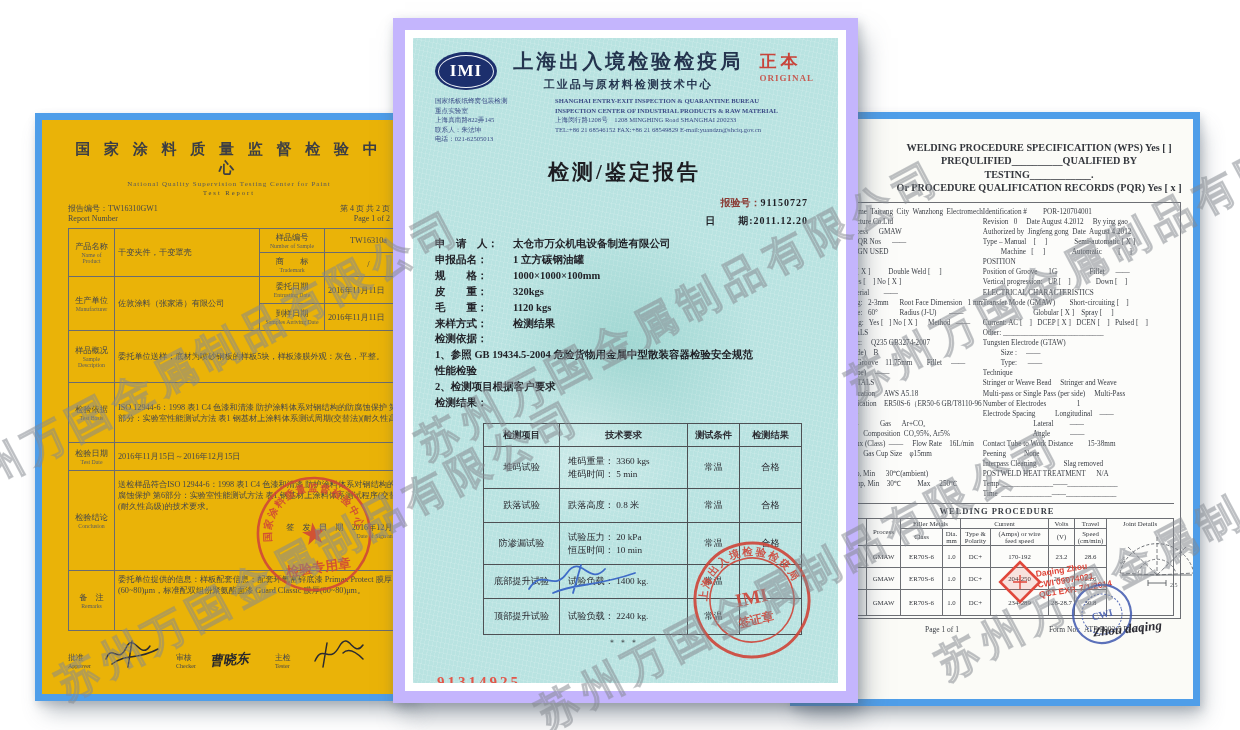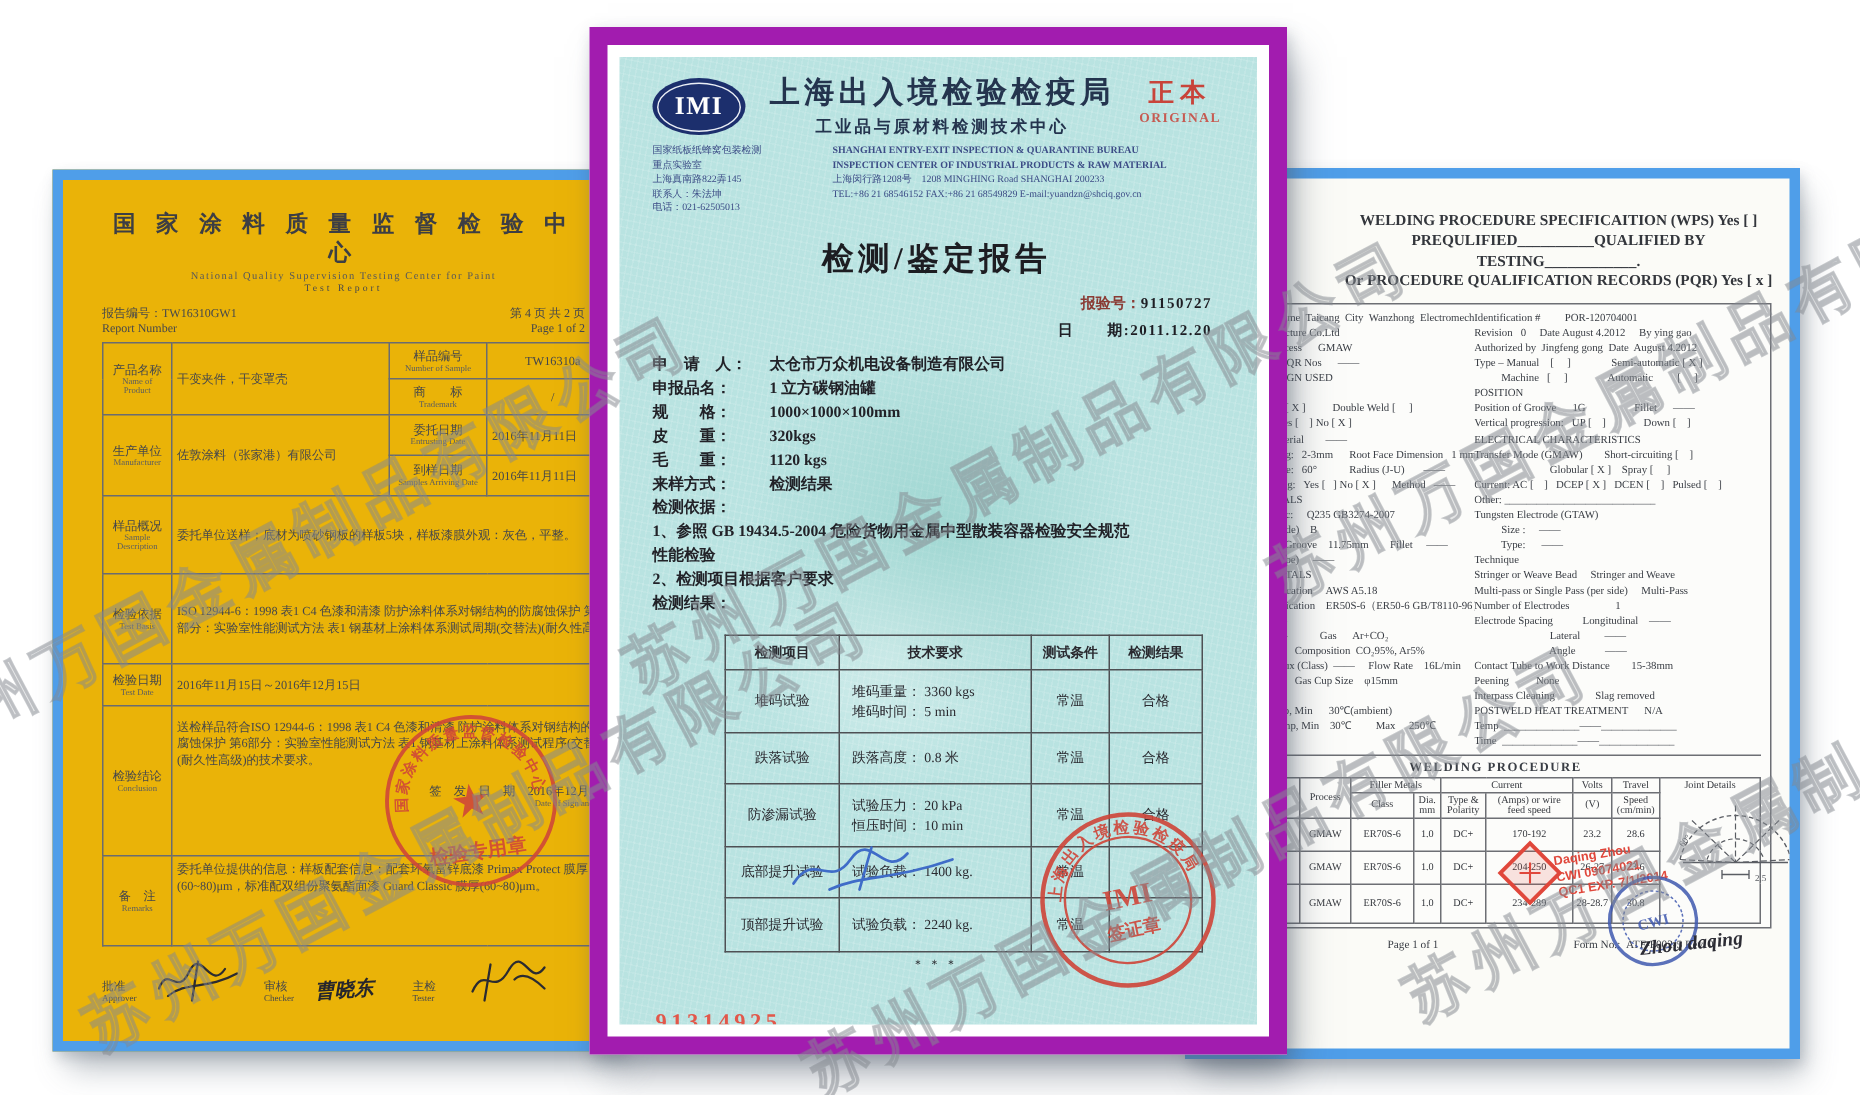--- a/index.html
+++ b/index.html
@@ -1,21 +1,21 @@
 <!DOCTYPE html>
 <html><head>
 <meta charset="utf-8">
 <style>
   html,body{margin:0;padding:0;}
   body{width:1240px;height:730px;background:#ffffff;position:relative;overflow:hidden;
        font-family:"Liberation Serif", serif;}
   .doc{position:absolute;box-sizing:border-box;overflow:hidden;}
   .doc-side{border:7px solid #4f9ee9;background:#eab308;
             box-shadow:6px 14px 20px -4px rgba(96,108,122,.45), 2px 4px 8px rgba(96,108,122,.25);}
-  .doc-center{border:12px solid #a21caf;background:#ffffff;padding:8px;z-index:3;
+  .doc-center{border:12px solid #c4b5fd;background:#ffffff;padding:8px;z-index:3;
             box-shadow:8px 16px 24px -4px rgba(80,92,108,.5), 2px 4px 10px rgba(80,92,108,.3);}
   .paper-cyan{position:relative;width:100%;height:100%;box-sizing:border-box;overflow:hidden;
       background:
         radial-gradient(closest-side, rgba(130,200,192,.45), rgba(130,200,192,0) 70%) 52% 46% / 360px 360px no-repeat,
         radial-gradient(closest-side, rgba(255,255,255,.35), rgba(255,255,255,0) 70%) 30% 70% / 260px 260px no-repeat,
         repeating-linear-gradient(100deg, rgba(255,255,255,.12) 0 1px, rgba(255,255,255,0) 1px 4px),
         repeating-linear-gradient(12deg, rgba(255,255,255,.10) 0 1px, rgba(255,255,255,0) 1px 5px),
         #b9e3e1;
       padding:10px 24px 4px 22px;color:#26262b;}
   
@@ -32,21 +32,21 @@
   .lab .en{display:block;font-size:5.8px;color:#5a5c60;line-height:1.1;}
   .lval{font-size:8.2px;}
   
   .chead{display:flex;align-items:flex-start;}
   .imi-oval{width:62px;height:38px;border-radius:50%;background:#1c2f6d;display:flex;align-items:center;justify-content:center;flex:0 0 auto;margin-top:4px;}
   .imi-oval .ring{width:54px;height:31px;border:1.5px solid #e9edf5;border-radius:50%;display:flex;align-items:center;justify-content:center;}
   .imi-oval span{color:#ffffff;font-size:17px;font-weight:bold;letter-spacing:1px;font-family:"Liberation Serif",serif;}
   .corg{flex:1;text-align:center;color:#24344e;}
   .corg .t1{font-size:20px;font-weight:bold;letter-spacing:3px;}
   .corg .t2{font-size:11px;font-weight:bold;letter-spacing:2px;margin-top:2px;}
-  .original{color:#c8443a;text-align:center;flex:0 0 auto;margin-top:2px;}
+  .original{color:#c8443a;text-align:left;flex:0 0 auto;margin-top:2px;}
   .original .cn{font-size:17px;font-weight:bold;letter-spacing:4px;}
   .original .en{font-size:9px;font-weight:bold;letter-spacing:1px;opacity:.85;}
   .cinfo{display:flex;font-size:6.6px;color:#3c4c86;margin-top:4px;line-height:1.45;}
   .cinfo .l{width:120px;flex:0 0 auto;}
   .cinfo .r{flex:1;}
   .ctitle{text-align:center;font-size:21px;font-weight:bold;letter-spacing:3px;margin-top:14px;color:#1d1d22;}
   .cnums{text-align:right;font-size:10px;margin-top:8px;line-height:1.8;padding-right:6px;}
   .cnums .lbl{color:#8a3b34;font-weight:bold;}
   .cnums .no{font-weight:bold;color:#1e1e24;letter-spacing:1px;}
   .cfields{margin-top:6px;}

